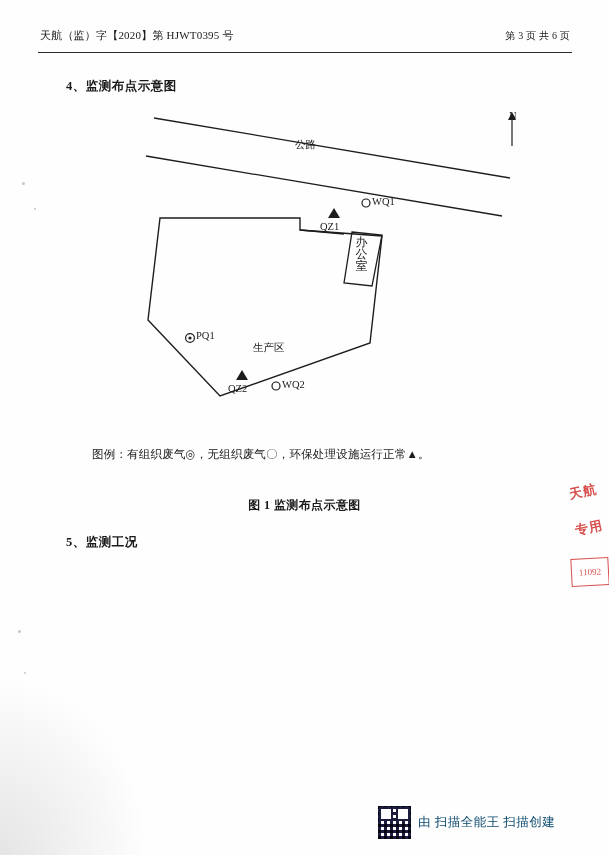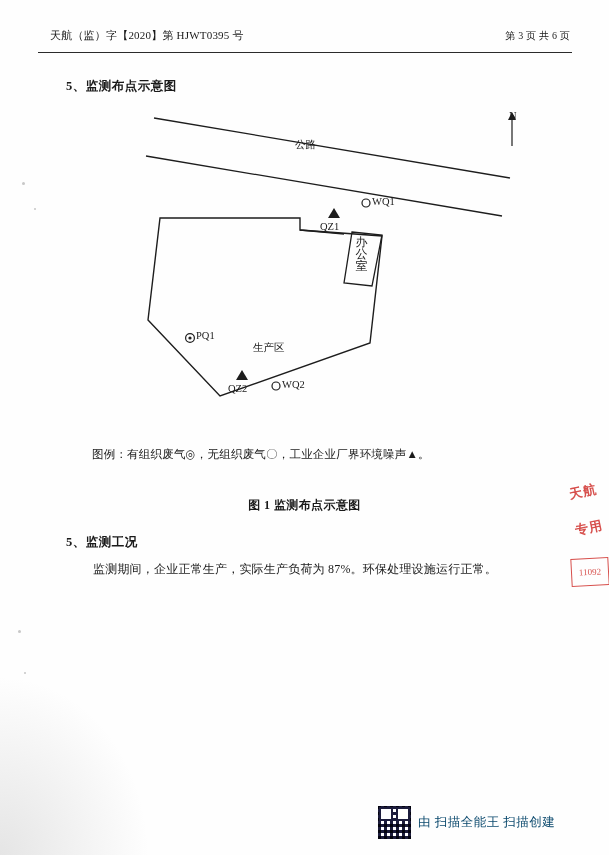--- a/index.html
+++ b/index.html
@@ -24,21 +24,21 @@
     position: absolute;
     left: 40px;
     top: 28px;
     width: 530px;
     display: flex;
     justify-content: space-between;
     align-items: flex-end;
     font-size: 11px;
     letter-spacing: 0.2px;
   }
-  .header-left { white-space: nowrap; margin-left: 10px; }
+  .header-left { white-space: nowrap; }
   .header-right { font-size: 10px; white-space: nowrap; }
   .header-rule {
     position: absolute;
     left: 38px;
     top: 52px;
     width: 534px;
     height: 1px;
     background: #2b2b2b;
   }
 
@@ -190,21 +190,21 @@
 <body>
 
 <div class="page">
 
   <div class="header">
     <span class="header-left">天航（监）字【2020】第 HJWT0395 号</span>
     <span class="header-right">第 3 页 共 6 页</span>
   </div>
   <div class="header-rule"></div>
 
-  <div class="sec-title sec4">5、监测布点示意图</div>
+  <div class="sec-title sec4">4、监测布点示意图</div>
 
   <div class="diagram">
     <svg width="430" height="320" viewBox="0 0 430 320" xmlns="http://www.w3.org/2000/svg">
       <g fill="none" stroke="#1d1d1d" stroke-width="1.3">
 
         <line x1="34" y1="10" x2="390" y2="70"></line>
         <line x1="26" y1="48" x2="382" y2="108"></line>
 
         <path d="M 40 110 L 180 110 L 180 122 L 262 128 L 250 235 L 100 288 L 28 212 Z" stroke-width="1.4"></path>
 
@@ -230,25 +230,24 @@
     <span class="dlabel" style="left:175px; top:30px;">公路</span>
     <span class="dlabel" style="left:252px; top:88px;">WQ1</span>
     <span class="dlabel" style="left:200px; top:113px;">QZ1</span>
     <span class="dlabel" style="left:76px; top:222px;">PQ1</span>
     <span class="dlabel" style="left:108px; top:275px;">QZ2</span>
     <span class="dlabel" style="left:162px; top:271px;">WQ2</span>
     <span class="vertical" style="left:235px; top:128px;">办公室</span>
     <span class="dlabel" style="left:133px; top:233px;">生产区</span>
   </div>
 
-  <div class="legend">图例：有组织废气◎，无组织废气〇，工业企业厂界环境噪声▲。</div>
+  <div class="legend">图例：有组织废气◎，无组织废气〇，环保处理设施运行正常▲。</div>
   <div class="fig-caption">图 1 监测布点示意图</div>
 
   <div class="sec-title sec5">5、监测工况</div>
-  <div class="para para1">监测期间，企业正常生产，实际生产负荷为 87%。环保处理设施运行正常。</div>
 
   <div class="stamp">
     <span class="stamp-txt" style="left:2px; top:2px;">天航</span>
     <span class="stamp-txt" style="left:8px; top:38px;">专用</span>
     <span class="stamp-box">11092</span>
   </div>
 
   <div class="footer">
     <span class="qr"></span>
     <span class="footer-text">由  扫描全能王  扫描创建</span>

